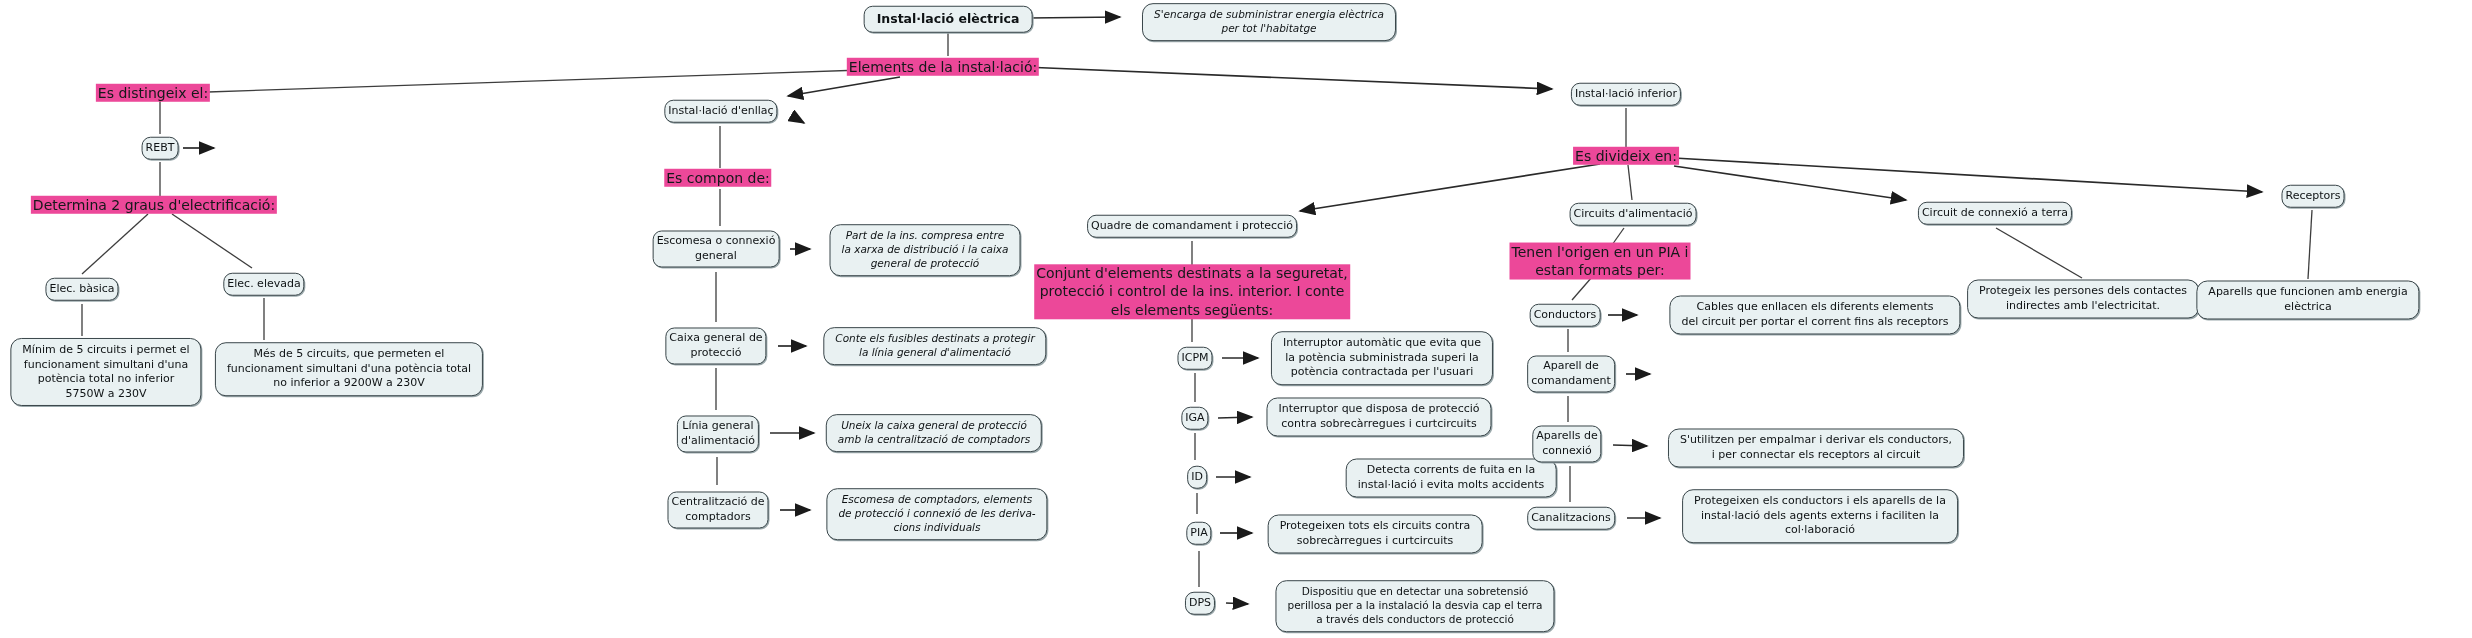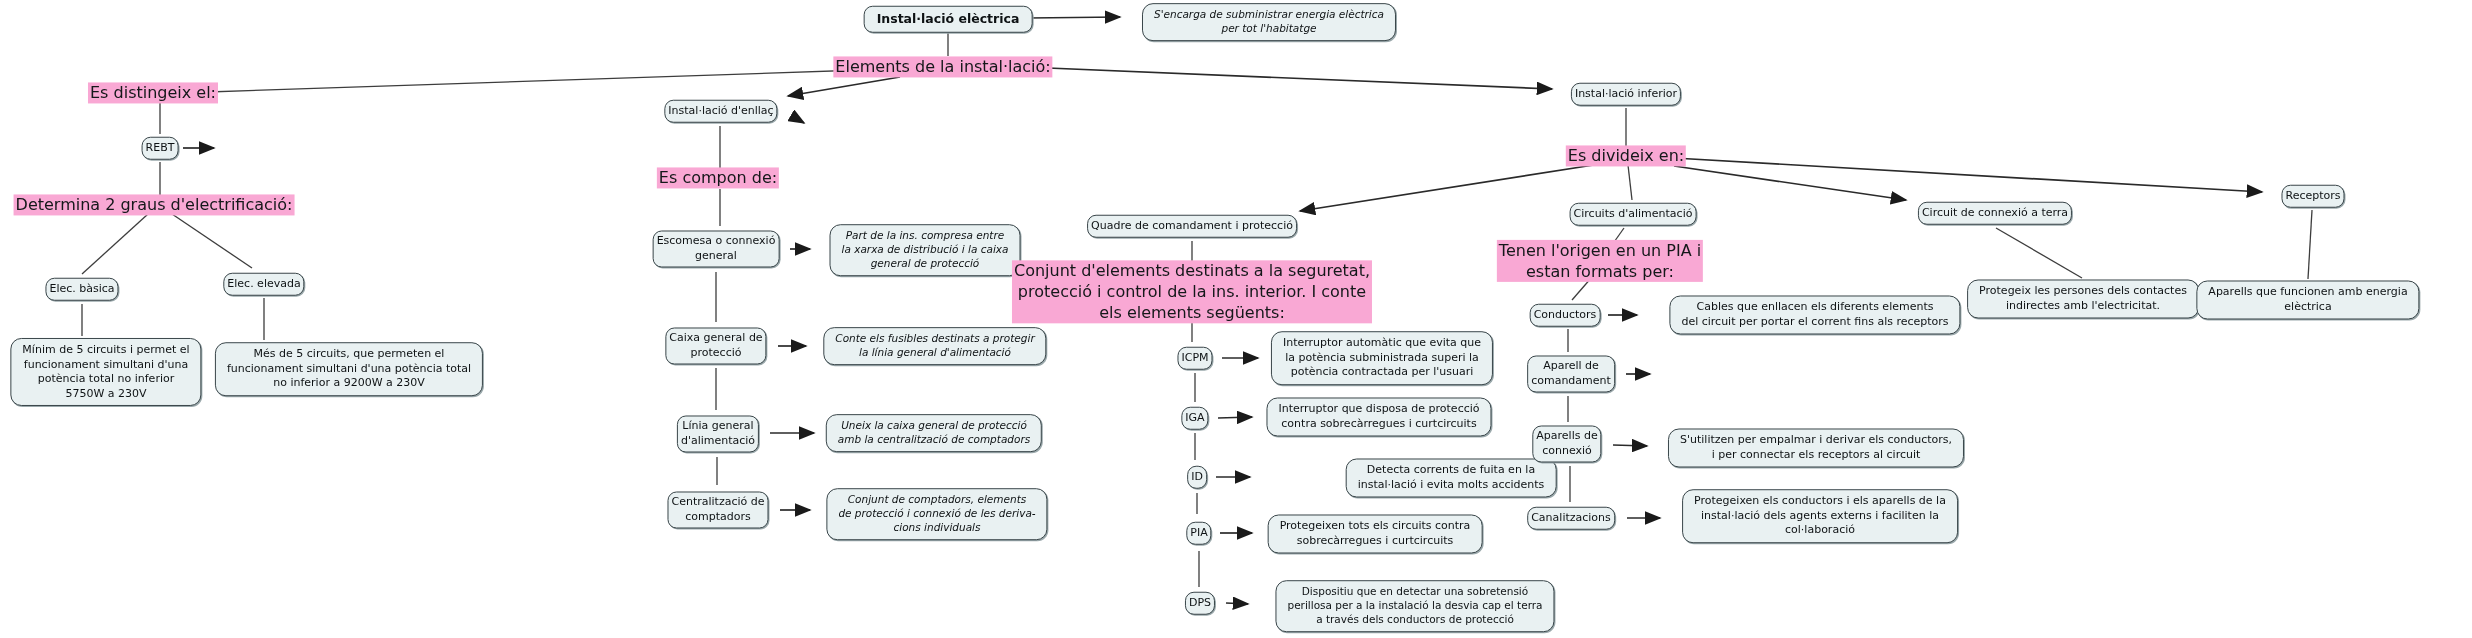--- a/index.html
+++ b/index.html
@@ -13,22 +13,22 @@
     color:#0e1214;font-size:11px;line-height:1.32;
     box-shadow:1px 1px 0 #9aa8ab;
   }
   .desc{border-radius:11px;padding:4px 11px;}
   .italic{font-style:italic;text-align:center;}
   .bold{font-weight:bold;font-size:12.5px;padding:4px 12px;}
   .fs105{font-size:10.5px;}
   .fs95{font-size:9.5px;}
   .lp{
     position:absolute;transform:translate(-50%,-50%);
-    white-space:pre;text-align:center;background:#f9a8d4;
-    color:#15181a;font-size:16px;line-height:1.32;padding:0 2px;
+    white-space:pre;text-align:center;background:#ec4899;
+    color:#15181a;font-size:14px;line-height:1.32;padding:0 2px;
   }
 </style>
 </head>
 <body>
 
 <div class="canvas">
 
   <svg width="2472" height="638" viewBox="0 0 2472 638">
     <defs>
       <marker id="ah" viewBox="0 0 10 8" refX="9" refY="4" markerWidth="10" markerHeight="8" orient="auto">
@@ -118,21 +118,21 @@
   <div class="node" style="left:716px;top:346px">Caixa general de
 protecció</div>
   <div class="desc italic fs105" style="left:935px;top:346px">Conte els fusibles destinats a protegir
 la línia general d'alimentació</div>
   <div class="node" style="left:718px;top:434px">Línia general
 d'alimentació</div>
   <div class="desc italic fs105" style="left:934px;top:433px">Uneix la caixa general de protecció
 amb la centralització de comptadors</div>
   <div class="node" style="left:718px;top:510px">Centralització de
 comptadors</div>
-  <div class="desc italic fs105" style="left:937px;top:514px">Conjunt de comptadors, elements
+  <div class="desc italic fs105" style="left:937px;top:514px">Escomesa de comptadors, elements
 de protecció i connexió de les deriva-
 cions individuals</div>
 
   <div class="node" style="left:1626px;top:94px">Instal·lació inferior</div>
   <div class="lp" style="left:1626px;top:156px">Es divideix en:</div>
 
   <div class="node" style="left:1192px;top:226px">Quadre de comandament i protecció</div>
   <div class="lp" style="left:1192px;top:292px">Conjunt d'elements destinats a la seguretat,
 protecció i control de la ins. interior. I conte
 els elements següents:</div>

